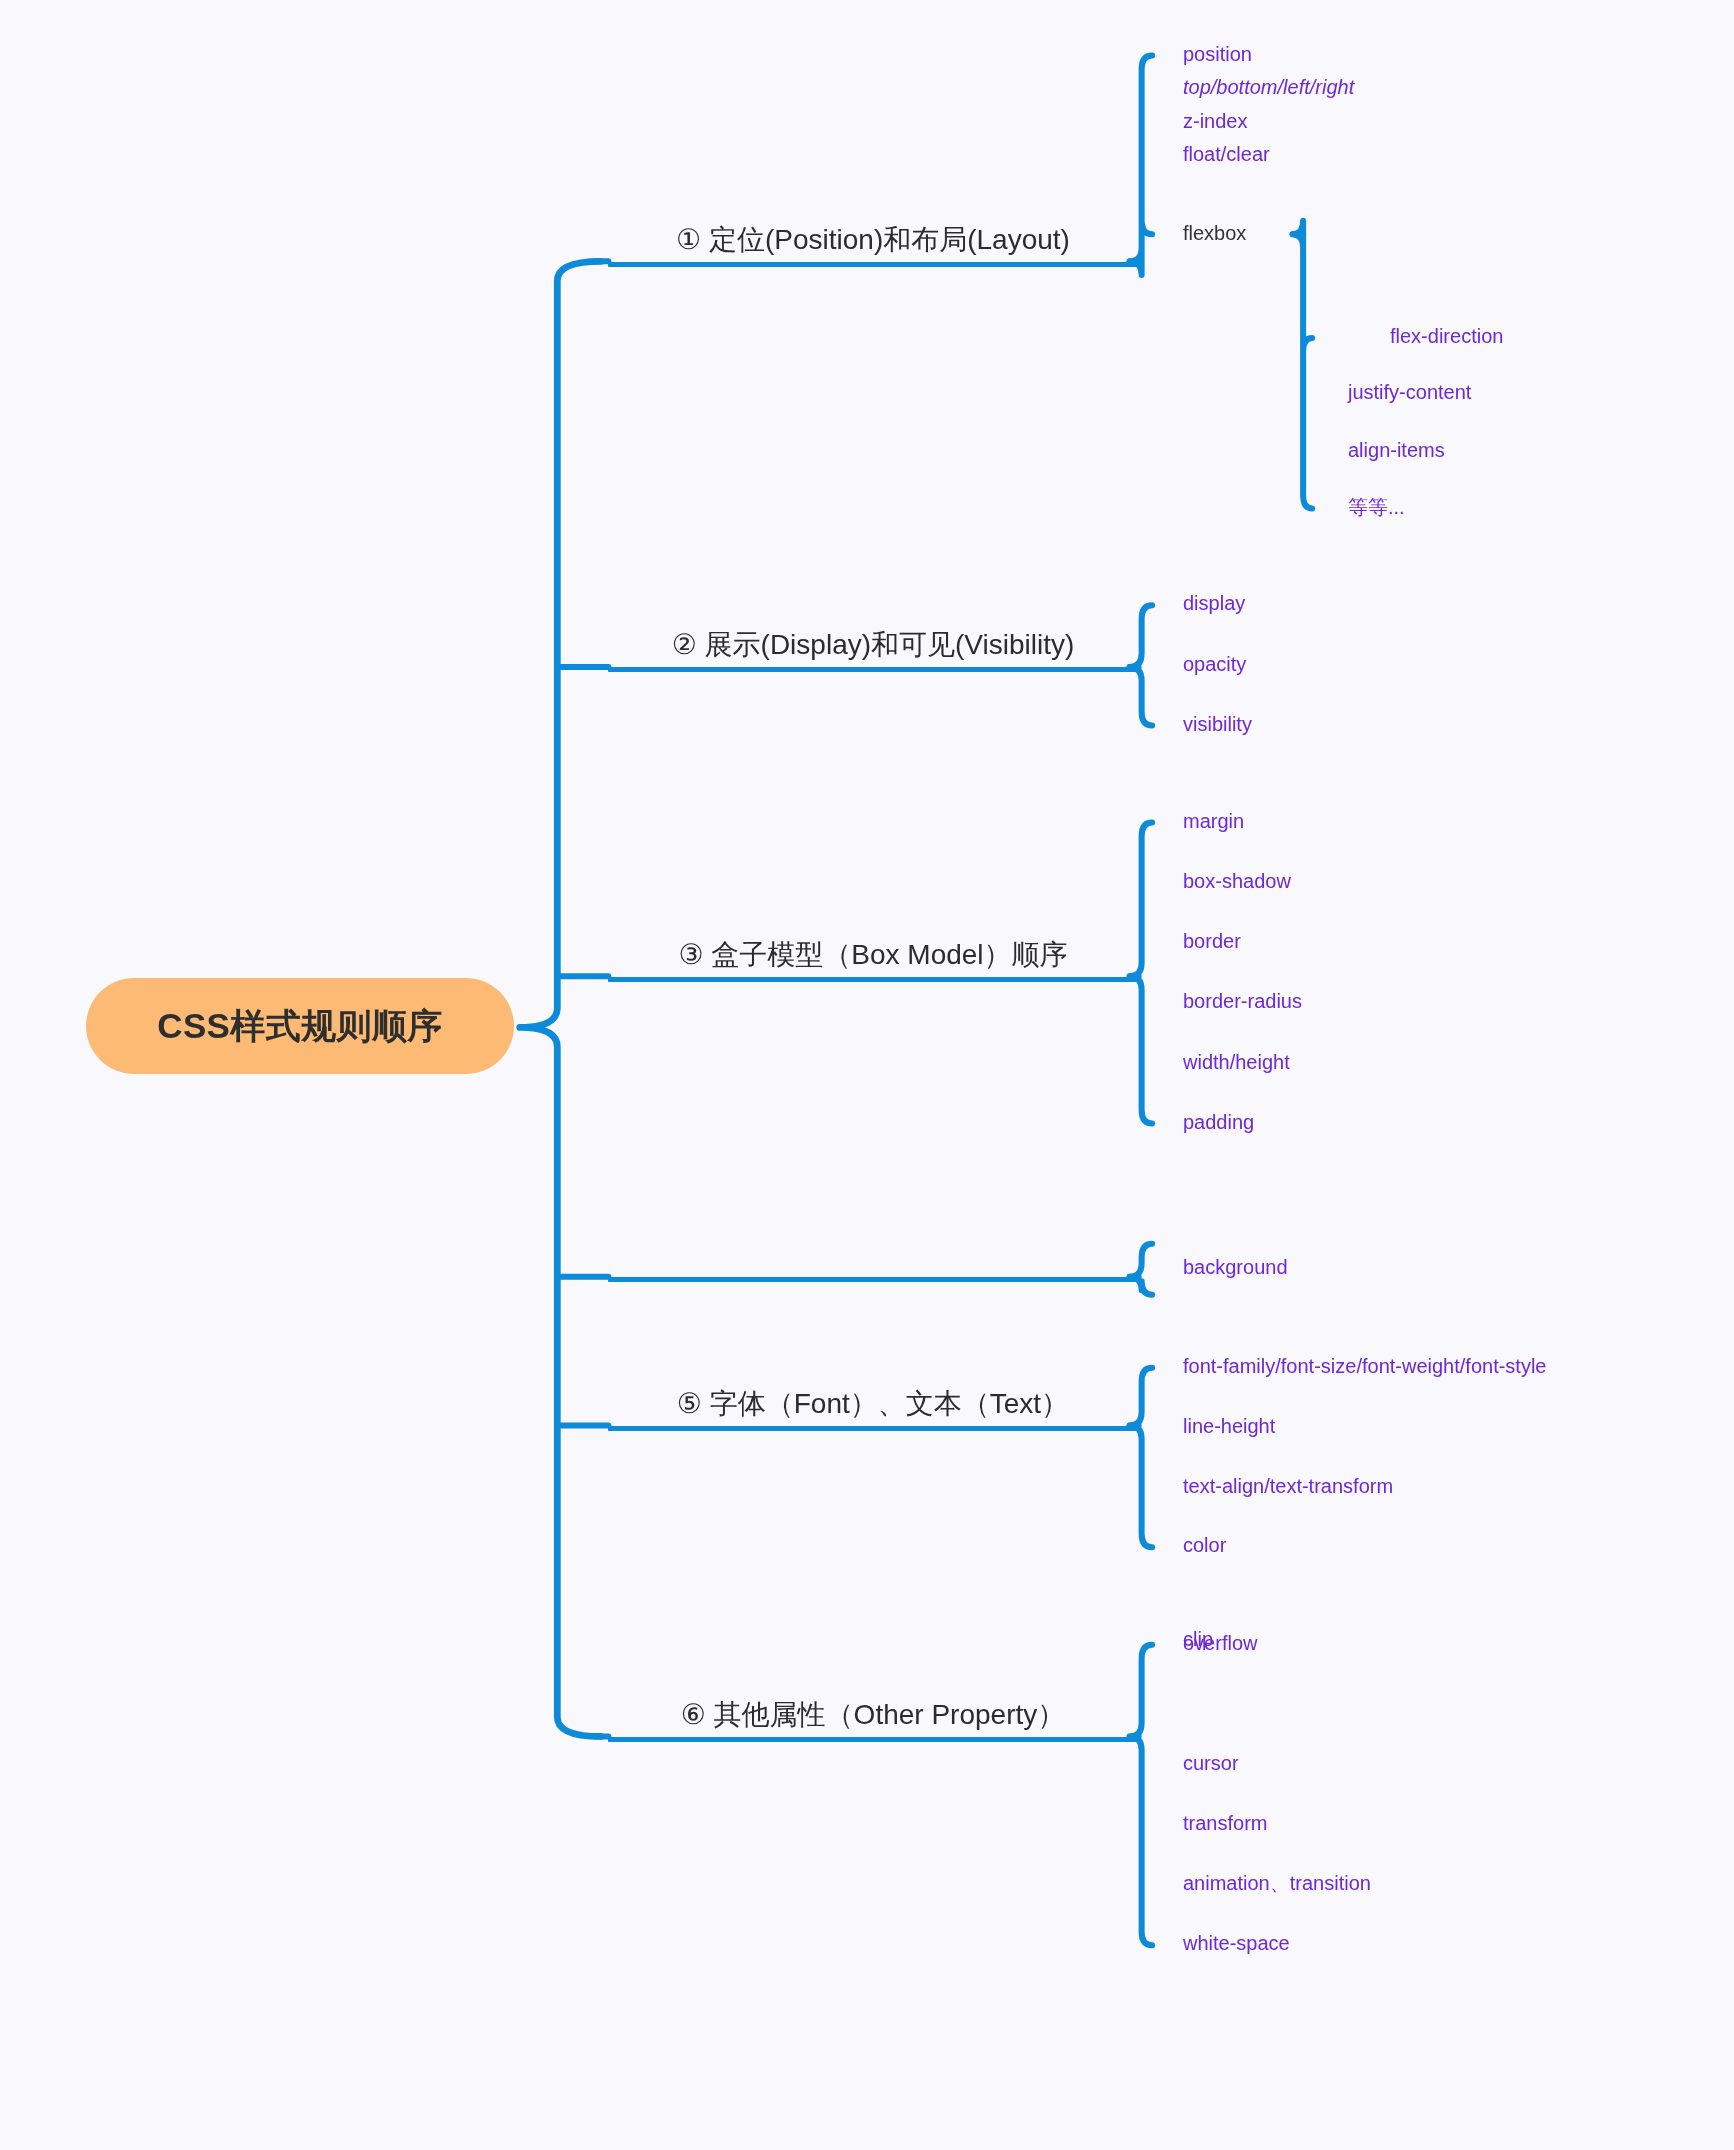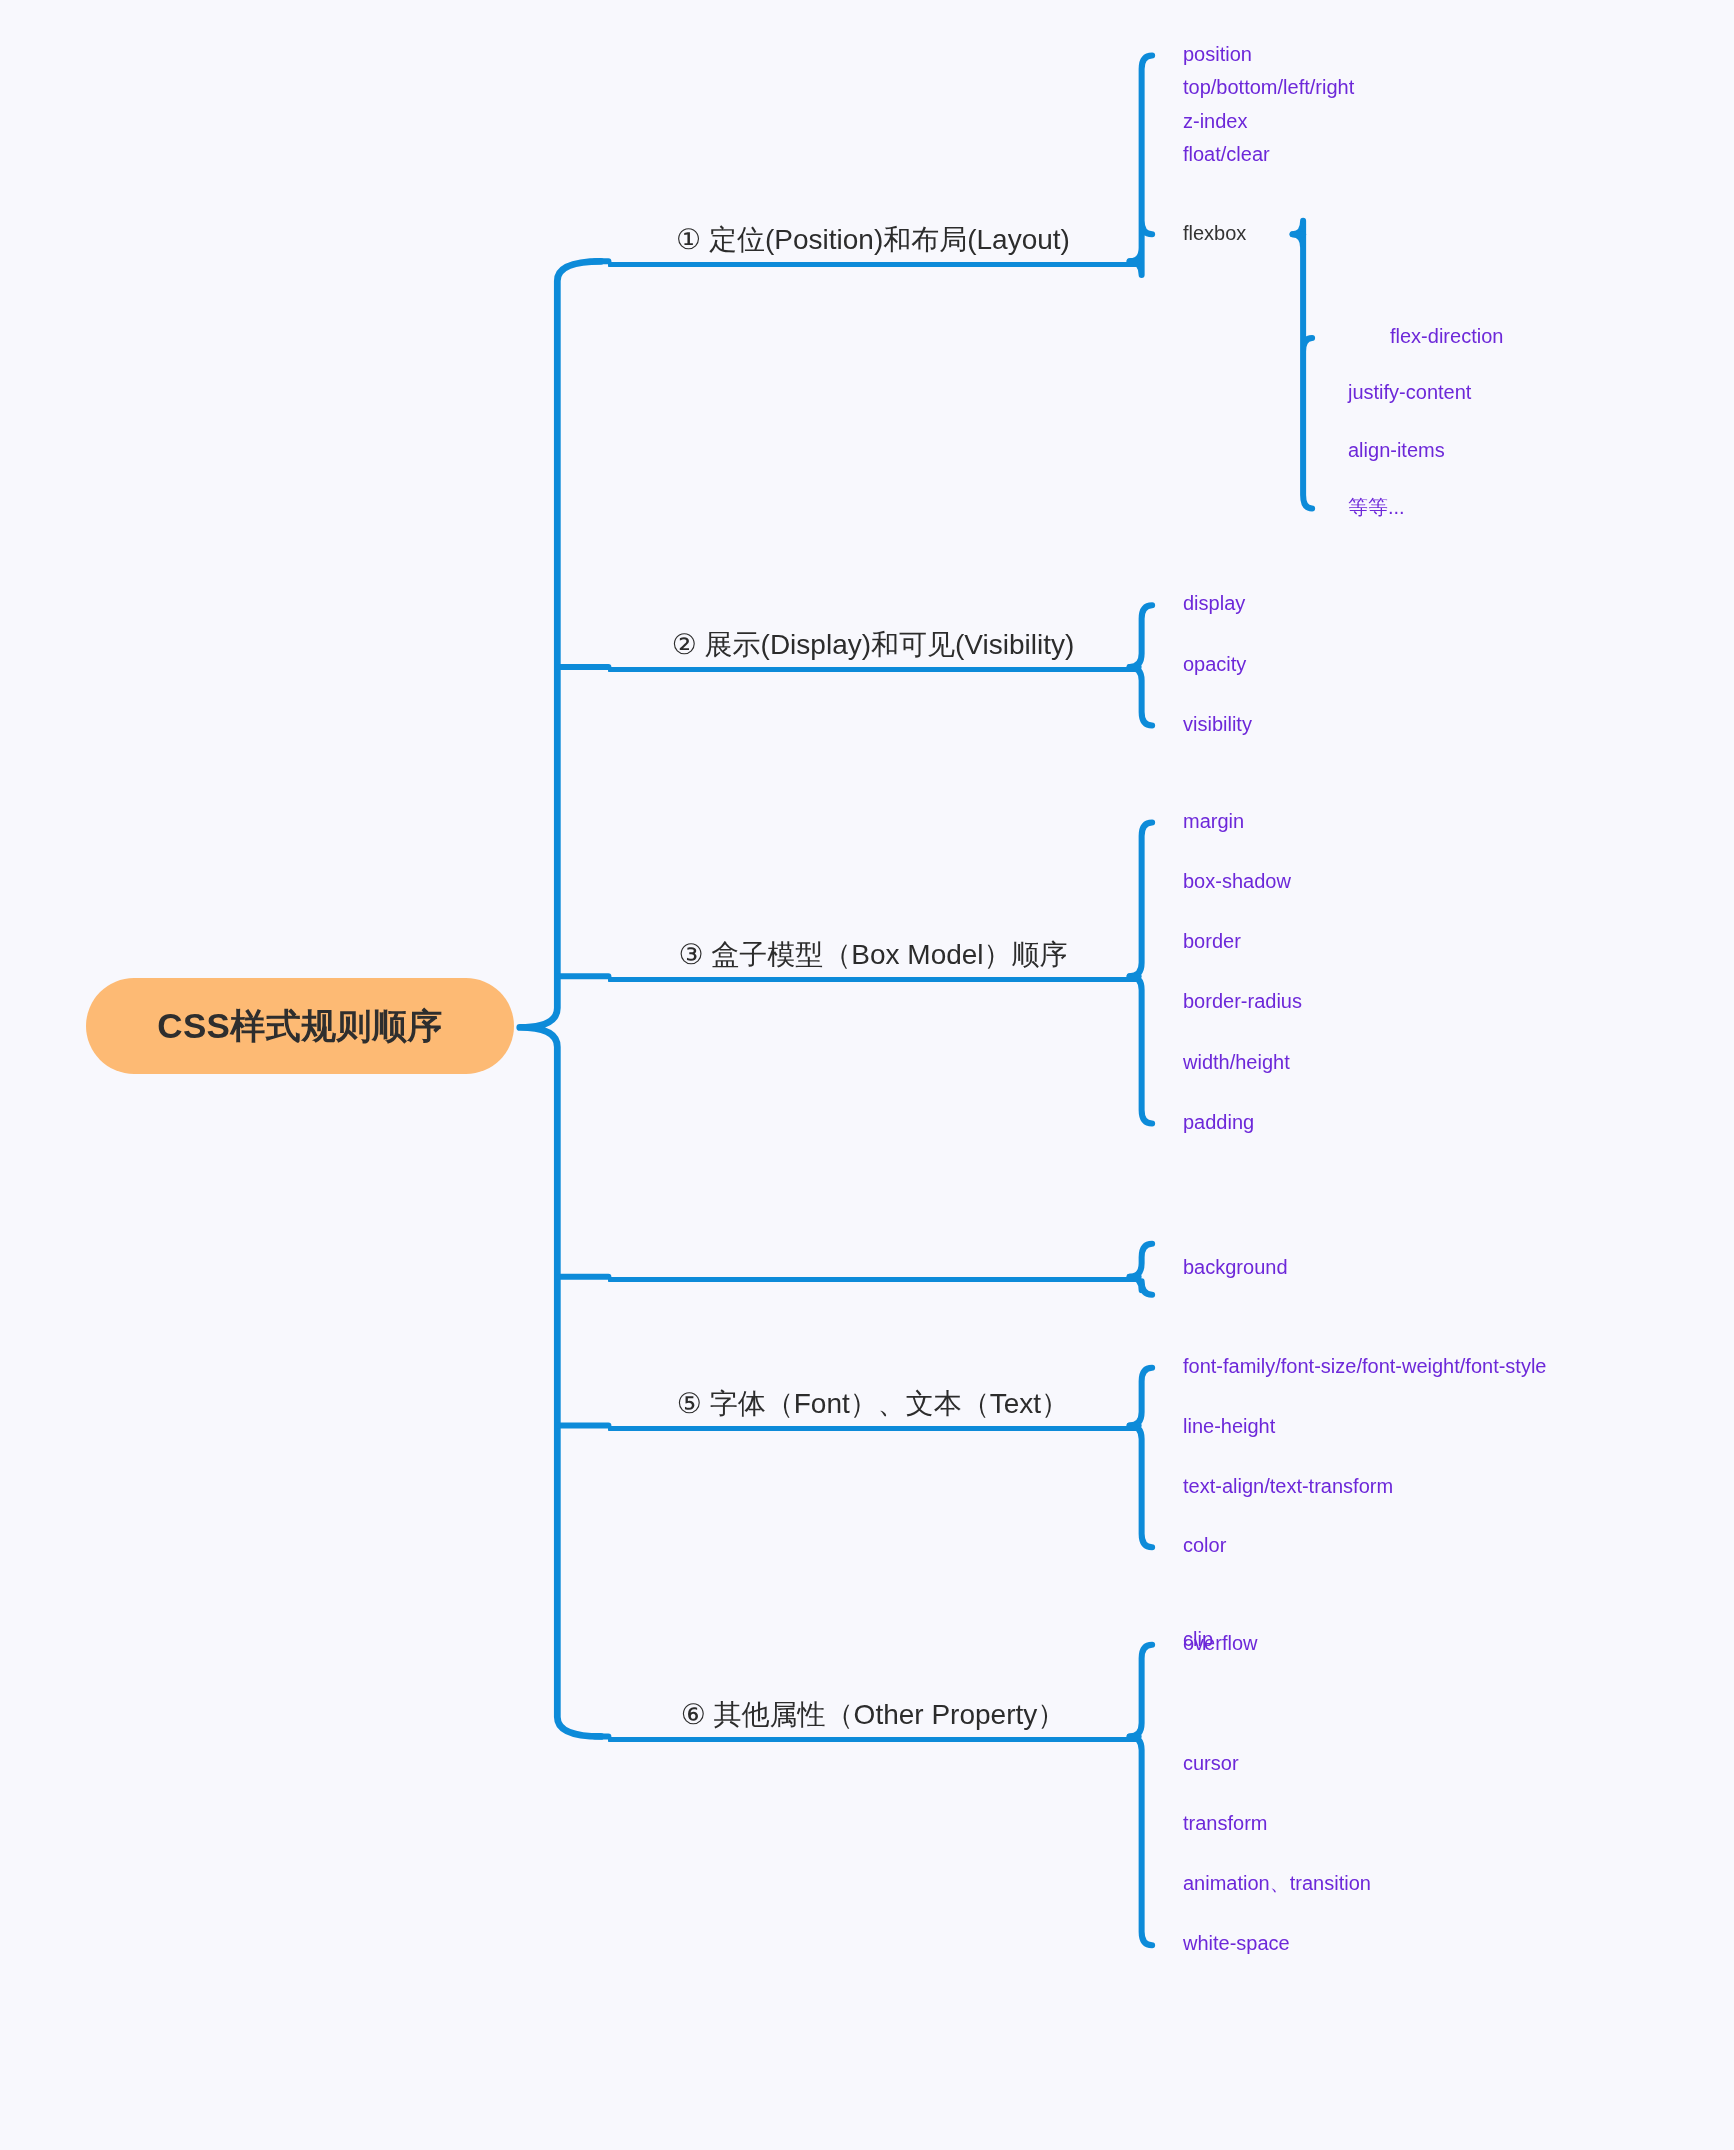--- a/index.html
+++ b/index.html
@@ -134,21 +134,21 @@
   <div class="root-node">
     <span class="root-label">CSS样式规则顺序</span>
   </div>
 
   <div id="nodes">
       <div class="branch" style="left: 608px; top: 206px; width: 530px; height: 61px;">
         <div class="branch-label">① 定位(Position)和布局(Layout)</div>
         <div class="branch-underline"></div>
       </div>
       <div class="leaf" style="left: 1183px; top: 43px;">position</div>
-      <div class="leaf" style="left: 1183px; top: 76px;">top/bottom/left/right</div>
+      <div class="leaf" style="left: 1183px; top: 76px; font-style: italic;">top/bottom/left/right</div>
       <div class="leaf" style="left: 1183px; top: 110px;">z-index</div>
       <div class="leaf" style="left: 1183px; top: 143px;">float/clear</div>
       <div class="leaf sub-parent" style="left: 1183px; top: 222px;">flexbox</div>
       <div class="leaf" style="left: 1348px; top: 325px; margin-left: 42px;">flex-direction</div>
       <div class="leaf" style="left: 1348px; top: 381px; text-align: center;">justify-content</div>
       <div class="leaf" style="left: 1348px; top: 439px;">align-items</div>
       <div class="leaf" style="left: 1348px; top: 496px;">等等...</div>
       <div class="branch" style="left: 608px; top: 611px; width: 530px; height: 61px;">
         <div class="branch-label">② 展示(Display)和可见(Visibility)</div>
         <div class="branch-underline"></div>

